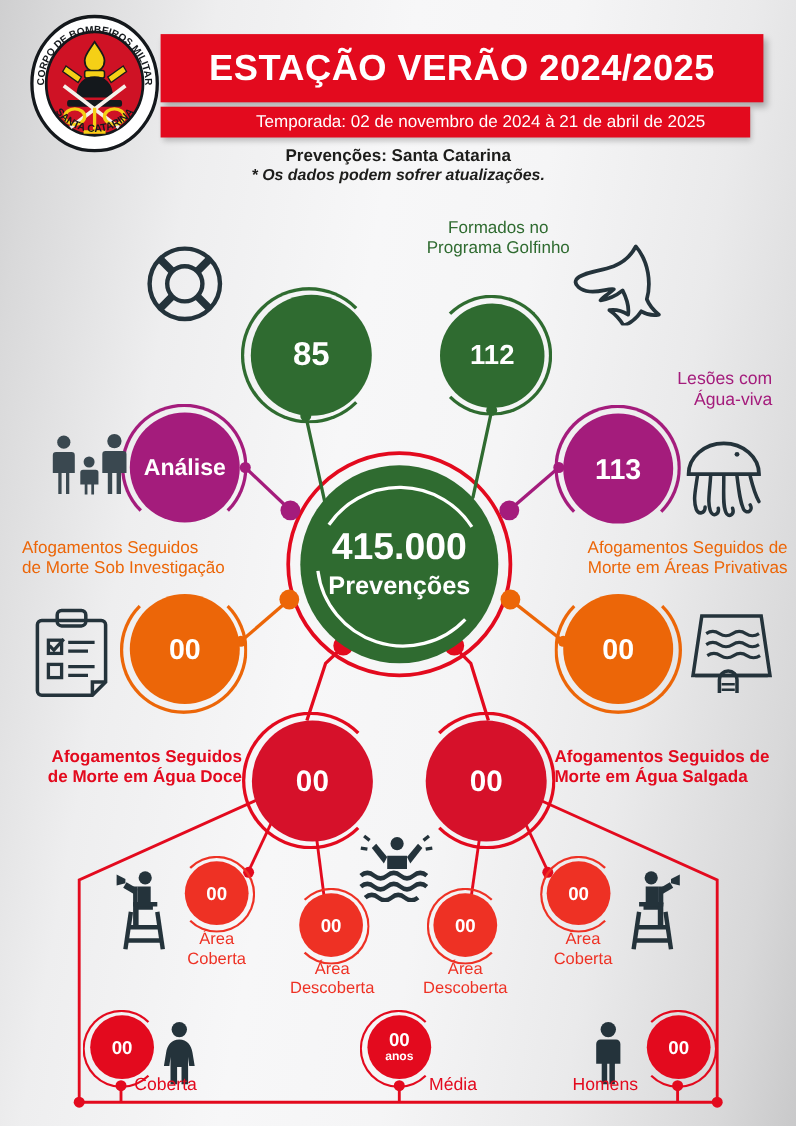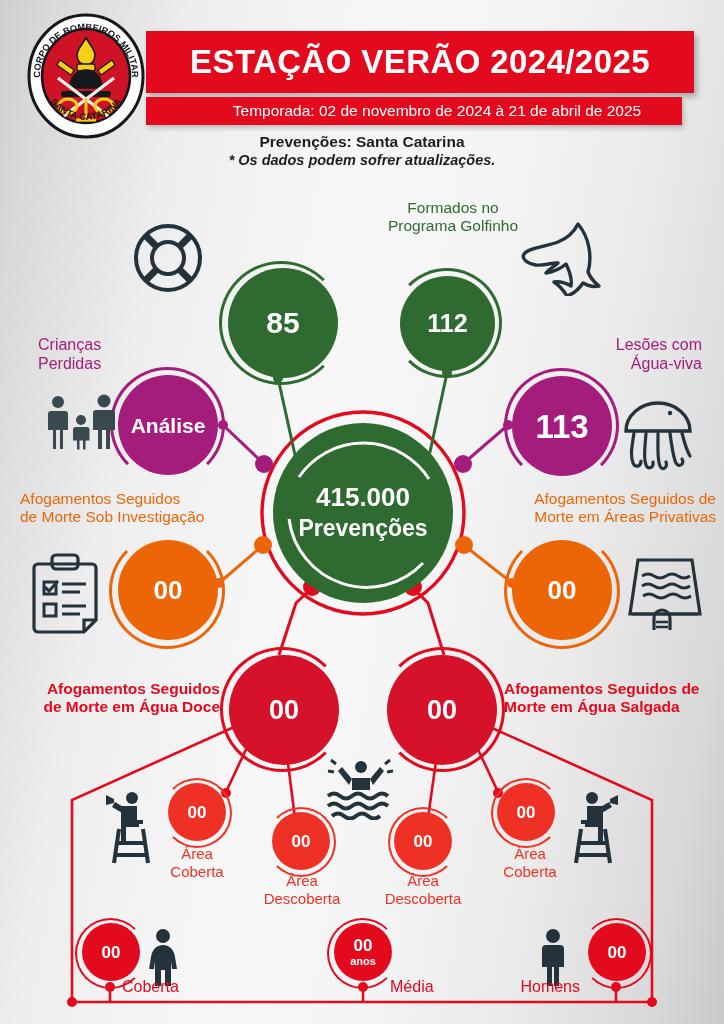--- a/index.html
+++ b/index.html
@@ -187,21 +187,21 @@
     <path d="M110 1002 L110 988" fill="none" stroke="#e30a1e" stroke-width="2.6"></path>
     <circle cx="110" cy="987" r="5" fill="#e30a1e"></circle>
     <path d="M363 1002 L363 988" fill="none" stroke="#e30a1e" stroke-width="2.6"></path>
     <circle cx="363" cy="987" r="5" fill="#e30a1e"></circle>
     <path d="M616 1002 L616 988" fill="none" stroke="#e30a1e" stroke-width="2.6"></path>
     <circle cx="616" cy="987" r="5" fill="#e30a1e"></circle>
   </svg>
 
   <div class="node" style="left:273px; top:423px; width:180px; height:180px;">
     <div class="disc" style="background:#2f6b30;">
-      <span class="num" style="font-size:26px;">415.000</span>
+      <span class="num" style="font-size:34px;">415.000</span>
       <span style="font-size:23px; font-weight:bold; margin-top:5px;">Prevenções</span>
     </div>
     <svg width="180" height="180" style="position:absolute;left:0;top:0;">
       <path d="M 26 54 A 78 78 0 0 1 156 56" fill="none" stroke="#ffffff" stroke-width="3"></path>
       <path d="M 16 96 A 78 78 0 0 0 150 140" fill="none" stroke="#ffffff" stroke-width="3"></path>
     </svg>
   </div>
 
   <div class="node" style="left:228px; top:268px; width:110px; height:110px;">
     <div class="ring" style="left:-9px; top:-7px; width:124px; height:124px; border-width:3px; color:#2f6b30; border-right-color:transparent;"></div>
@@ -232,39 +232,37 @@
                c5 3 11 4 16 3 c-5 -4 -9 -9 -11 -14 c4 -14 2 -34 -10 -48z" fill="none" stroke="#24333b" stroke-width="3.4" stroke-linejoin="round"></path>
     </svg>
   </div>
 
   <div class="node" style="left:118px; top:375px; width:100px; height:100px;">
     <div class="ring" style="left:-8px; top:-8px; width:115px; height:115px; border-width:3px; color:#a41c7c; border-bottom-color:transparent;"></div>
     <div class="disc" style="background:#a41c7c;">
       <span class="num" style="font-size:21px;">Análise</span>
     </div>
   </div>
-  <div class="lbl l" style="left:38px; top:336px; width:140px; color:#a41c7c; font-size:16px; white-space:pre-line;">Crianças
-Perdidas</div>
   <div class="ico" style="left:42px; top:392px;">
     <svg width="78" height="60" viewBox="0 0 78 60">
       <g fill="#3a4850">
         <circle cx="16" cy="10" r="6"></circle>
         <path d="M9 19 h14 a3 3 0 0 1 3 3 v16 h-5 v19 h-3 v-19 h-4 v19 h-3 v-19 h-5 v-16 a3 3 0 0 1 3 -3z"></path>
         <circle cx="39" cy="28" r="5"></circle>
         <path d="M33 35 h12 a2.5 2.5 0 0 1 2.5 2.5 v11 h-4 v9 h-2.5 v-9 h-3.5 v9 h-2.5 v-9 h-4 v-11 a2.5 2.5 0 0 1 2.5 -2.5z"></path>
         <circle cx="62" cy="9" r="6.5"></circle>
         <path d="M54 18 h16 a3 3 0 0 1 3 3 v17 h-5 v19 h-4 v-19 h-4 v19 h-4 v-19 h-5 v-17 a3 3 0 0 1 3 -3z"></path>
       </g>
     </svg>
   </div>
 
   <div class="node" style="left:512px; top:376px; width:100px; height:100px;">
     <div class="ring" style="left:-8px; top:-8px; width:115px; height:115px; border-width:3px; color:#a41c7c; border-bottom-color:transparent;"></div>
     <div class="disc" style="background:#a41c7c;">
-      <span class="num" style="font-size:33px;">113</span>
+      <span class="num" style="font-size:26px;">113</span>
     </div>
   </div>
   <div class="lbl r" style="left:556px; top:336px; width:146px; color:#a41c7c; font-size:16px; white-space:pre-line;">Lesões com
 Água-viva</div>
   <div class="ico" style="left:620px; top:395px;">
     <svg width="76" height="78" viewBox="0 0 76 78">
       <path d="M6 36 a32 28 0 0 1 64 0 z" fill="none" stroke="#24333b" stroke-width="3.4"></path>
       <circle cx="50" cy="18" r="2.2" fill="#24333b"></circle>
       <path d="M14 38 c-2 14 -4 22 -1 30 c2 5 8 4 8 -2" fill="none" stroke="#24333b" stroke-width="3.2" stroke-linecap="round"></path>
       <path d="M26 38 c-1 16 -3 24 0 32 c2 5 8 3 7 -3" fill="none" stroke="#24333b" stroke-width="3.2" stroke-linecap="round"></path>

